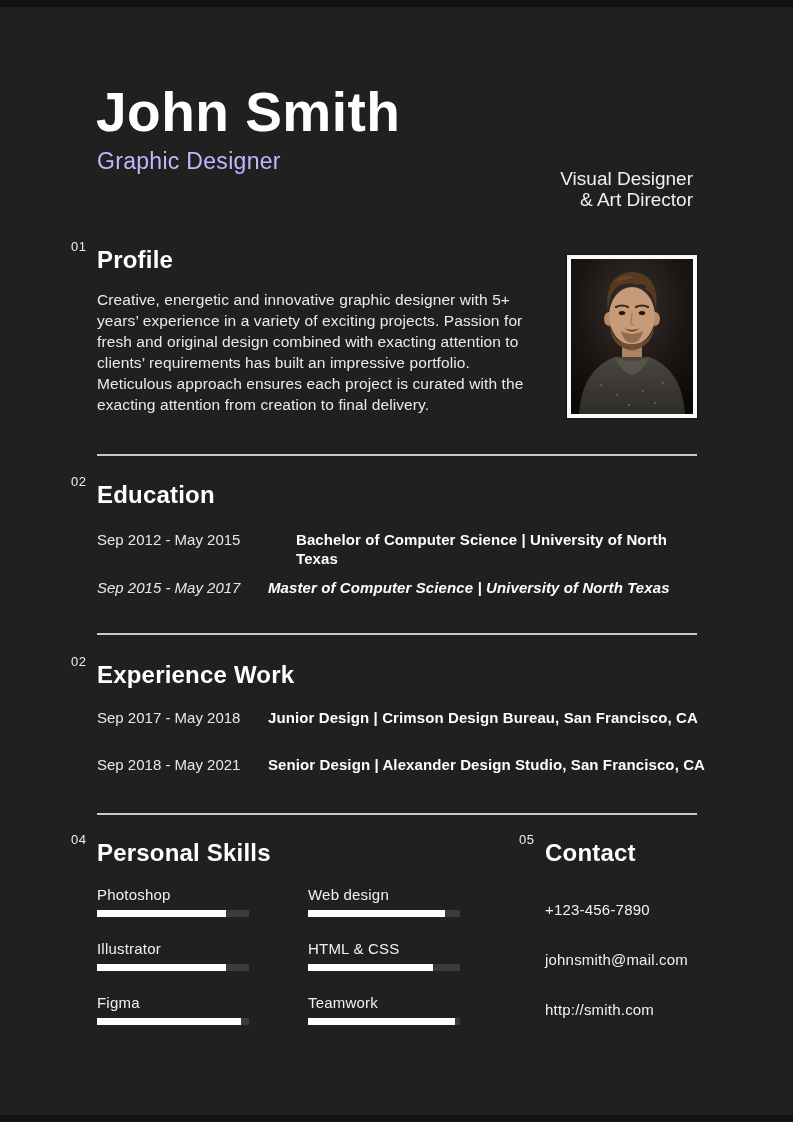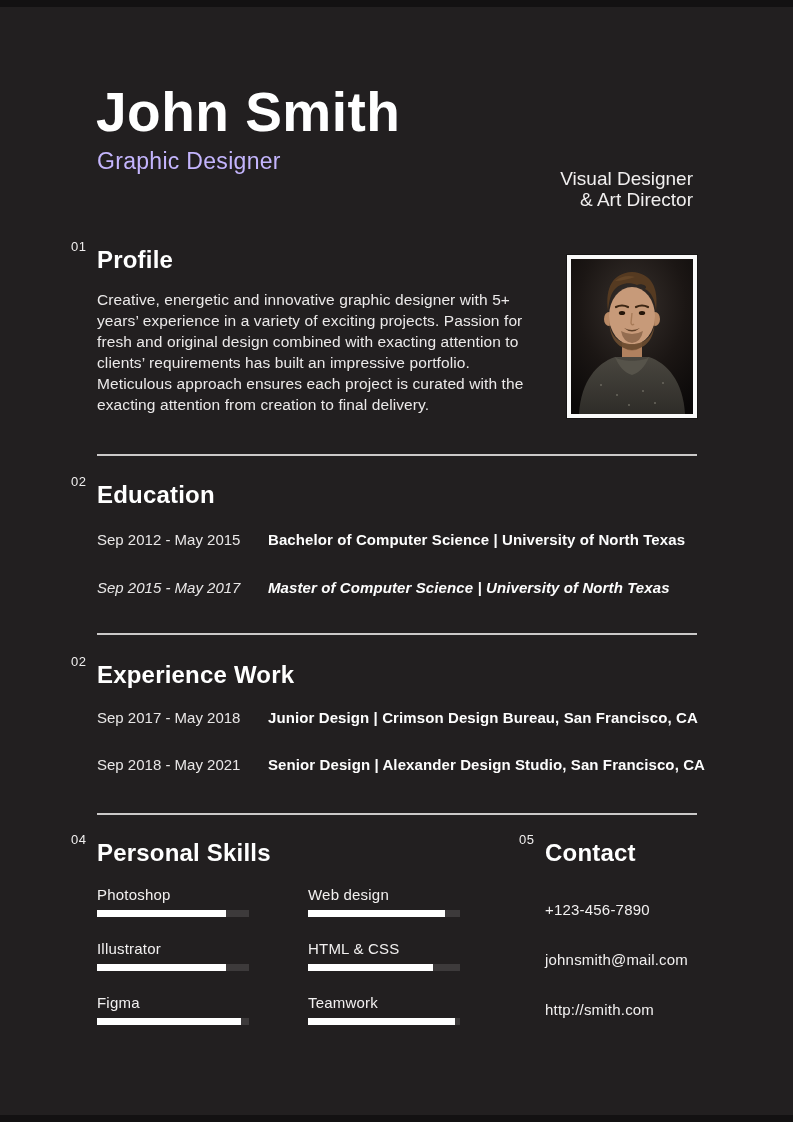--- a/index.html
+++ b/index.html
@@ -151,21 +151,21 @@
       <path d="M61,54 L60,64 Q61,67 63,65" stroke="#a87b58" fill="none" stroke-width="1.4"></path>
     </svg>
   </div>
 
   <div class="divider" style="top:454px;"></div>
 
   <div class="sec-head" style="left:97px; top:481px;">
     <span class="sec-num">02</span>
     <span>Education</span>
   </div>
-  <div class="cv-row" style="top:530px;">
+  <div class="cv-row" style="top:530px;gap:28px;">
     <span class="dates">Sep 2012 - May 2015</span>
     <span class="detail">Bachelor of Computer Science | University of North Texas</span>
   </div>
   <div class="cv-row" style="top:578px;font-style:italic;">
     <span class="dates">Sep 2015 - May 2017</span>
     <span class="detail">Master of Computer Science | University of North Texas</span>
   </div>
 
   <div class="divider" style="top:633px;"></div>
 

